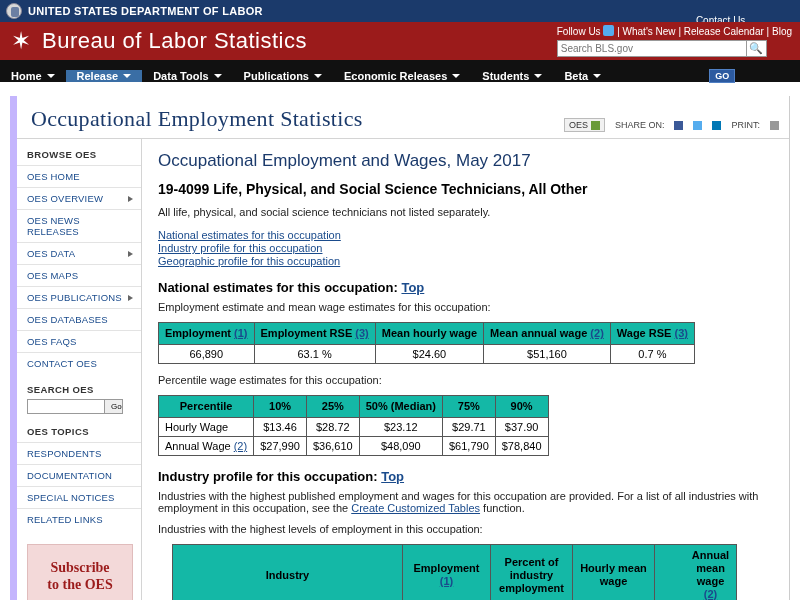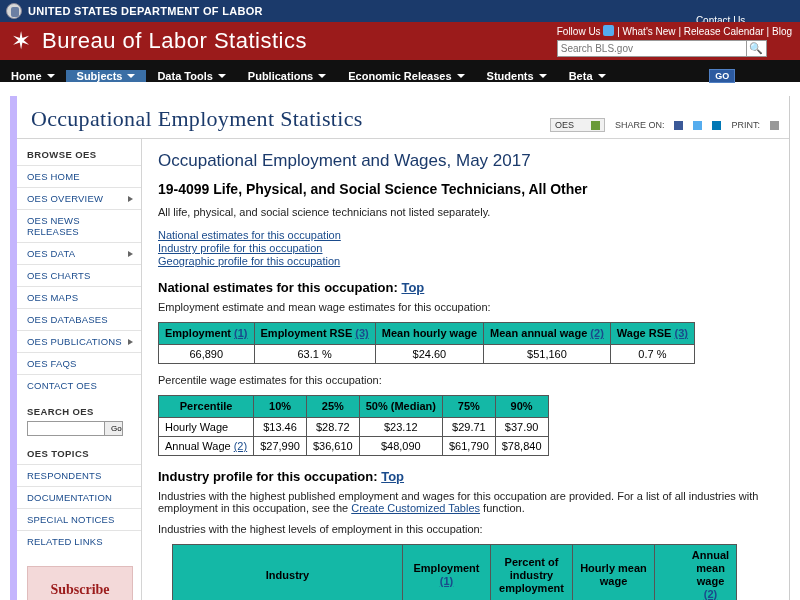--- a/index.html
+++ b/index.html
@@ -126,21 +126,21 @@
   }
   .page-title{
     font-family:"Liberation Serif", serif;
     font-size:22px;
     color:#1b3a6b;
     letter-spacing:.3px;
   }
   .title-right{ margin-left:auto; display:flex;align-items:center;gap:10px; font-size:9px; color:#444;}
   .chip{
     border:1px solid #bbb;background:#f1f1f1;padding:1px 4px;font-size:9px;color:#333;
-    display:flex;align-items:center;gap:17px;
+    display:flex;align-items:center;gap:3px;
   }
   .sq{width:9px;height:9px;display:inline-block;}
   .sq.fb{background:#3b5998;} .sq.tw{background:#55acee;} .sq.li{background:#0077b5;}
   .sq.print{background:#999;}
 
   .body-wrap{ display:flex; }
 
   
   .sidebar{
     width:125px;flex:0 0 125px;
@@ -268,21 +268,21 @@
     </div>
   </div>
 </div>
 
 <div class="navbar">
   <div class="navitem">
     <span>Home</span>
       <span class="caret"></span>
   </div>
   <div class="navitem active">
-    <span>Subjects</span>
+    <span>Release</span>
       <span class="caret"></span>
   </div>
   <div class="navitem">
     <span>Data Tools</span>
       <span class="caret"></span>
   </div>
   <div class="navitem">
     <span>Publications</span>
       <span class="caret"></span>
   </div>
@@ -331,31 +331,28 @@
           <span class="side-arrow"></span>
         </div>
       <div class="side-item">
           <span>OES NEWS RELEASES</span>
         </div>
       <div class="side-item">
           <span>OES DATA</span>
           <span class="side-arrow"></span>
         </div>
       <div class="side-item">
-          <span>OES CHARTS</span>
-        </div>
-      <div class="side-item">
           <span>OES MAPS</span>
-        </div>
-      <div class="side-item">
-          <span>OES DATABASES</span>
         </div>
       <div class="side-item">
           <span>OES PUBLICATIONS</span>
           <span class="side-arrow"></span>
+        </div>
+      <div class="side-item">
+          <span>OES DATABASES</span>
         </div>
       <div class="side-item">
           <span>OES FAQS</span>
         </div>
       <div class="side-item">
           <span>CONTACT OES</span>
         </div>
 
       <div class="side-search-head">SEARCH OES</div>
       <div class="side-search">

